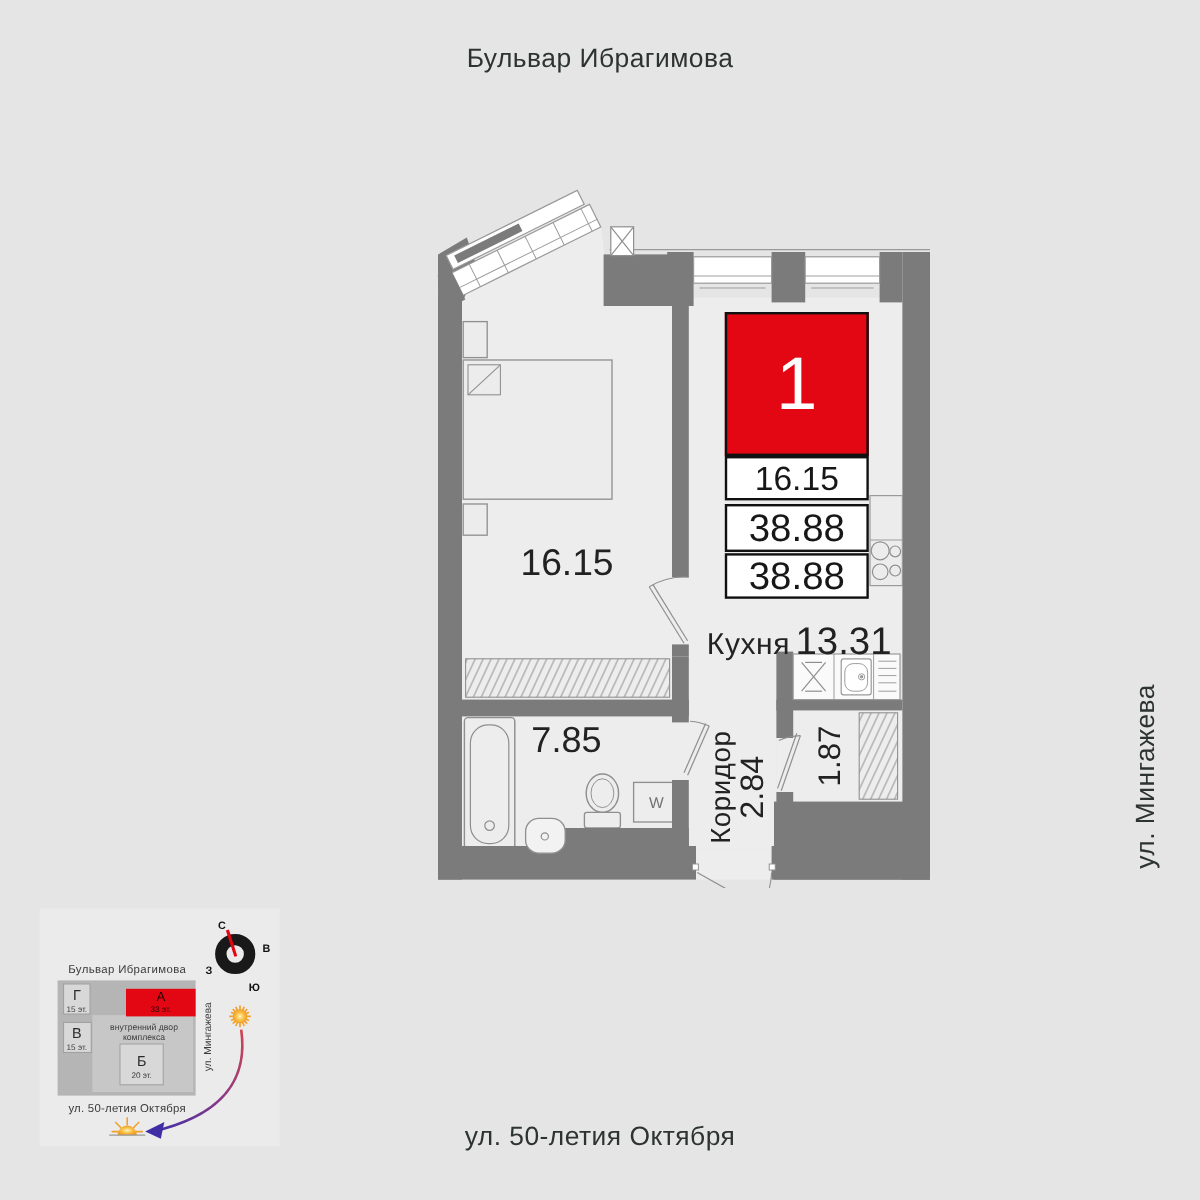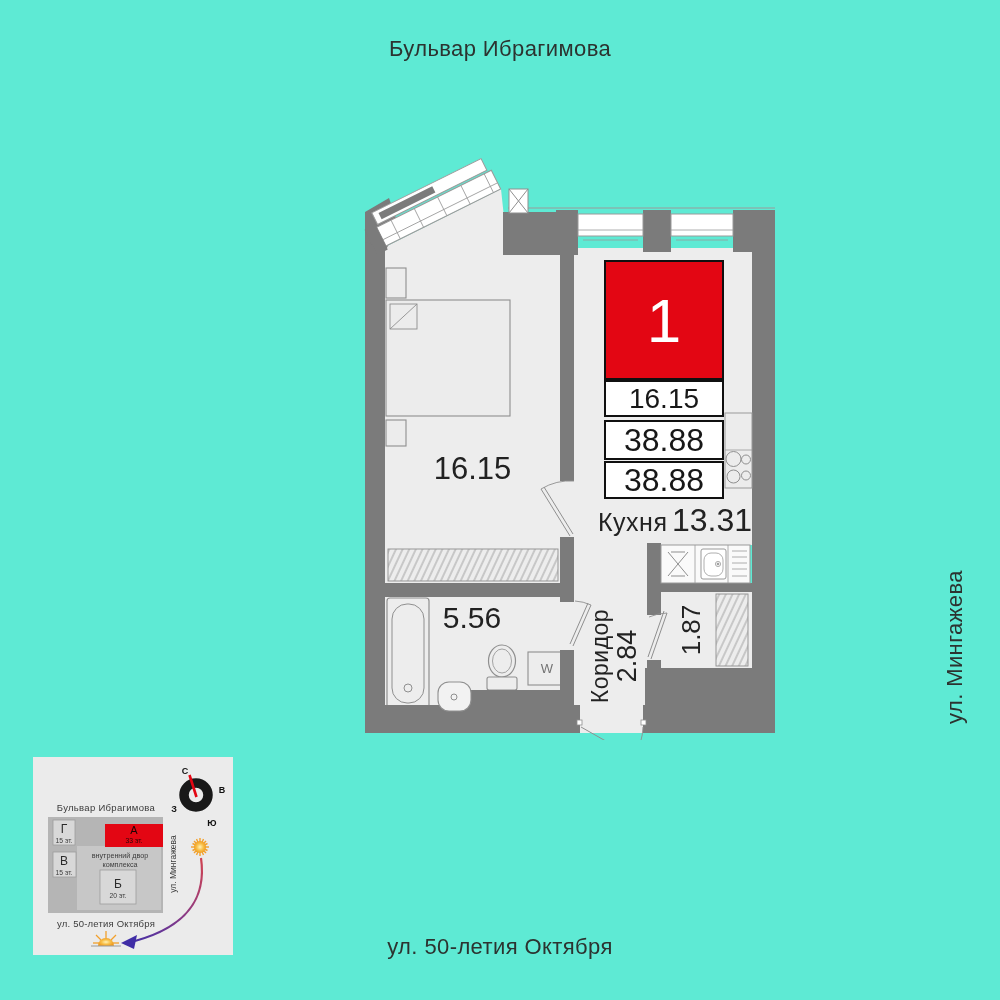--- a/index.html
+++ b/index.html
@@ -1,37 +1,37 @@
 <!DOCTYPE html>
 <html><head>
 <meta charset="utf-8">
 <style>
   html,body{margin:0;padding:0;background:#ffffff;}
-  .canvas{position:relative;width:1000px;height:1000px;background:#5eead4;overflow:hidden;
+  .canvas{position:relative;width:1000px;height:1000px;background:#e5e5e5;overflow:hidden;
           font-family:"Liberation Sans",sans-serif;color:#1f1f1f;}
   .street{position:absolute;font-size:22px;letter-spacing:.4px;color:#2c3330;}
   .street-top{left:0;right:0;top:36px;text-align:center;}
   .street-bottom{left:0;right:0;top:934px;text-align:center;}
   .street-right{left:840px;top:634px;width:230px;height:26px;text-align:center;
                 transform:rotate(-90deg);}
   .plan-svg{position:absolute;left:360px;top:140px;width:420px;height:600px;}
   .unit-badge{position:absolute;left:604px;top:260px;width:120px;height:120px;
               box-sizing:border-box;background:#e30613;border:2px solid #101010;
               display:flex;align-items:center;justify-content:center;}
   .unit-badge span{color:#ffffff;font-size:62px;font-weight:500;}
   .area-row{position:absolute;left:604px;width:120px;box-sizing:border-box;background:#ffffff;
             border:2px solid #101010;text-align:center;color:#171717;}
   .area-row-1{top:380px;height:37px;font-size:28px;line-height:33px;}
   .area-row-2{top:420px;height:40px;font-size:32px;line-height:36px;}
   .area-row-3{top:461px;height:38px;font-size:32px;line-height:34px;}
   .room-label{position:absolute;text-align:center;color:#222222;}
   .bedroom-label{left:375px;top:452px;width:195px;}
   .bedroom-label .rname{font-size:26px;line-height:30px;letter-spacing:.5px;}
   .bedroom-label .rarea{font-size:31px;line-height:34px;}
-  .kitchen-label{left:580px;top:502px;width:172px;white-space:nowrap;text-align:right;}
+  .kitchen-label{left:580px;top:516px;width:172px;white-space:nowrap;}
   .kitchen-label .rname{font-size:25px;letter-spacing:.5px;}
   .kitchen-label .rarea{font-size:32px;}
   .bath-label{left:422px;top:601px;width:100px;font-size:30px;}
   .corridor-label{left:529px;top:627px;width:170px;height:58px;transform:rotate(-90deg);
                   display:flex;flex-direction:column;align-items:center;justify-content:center;}
   .corridor-label .rname{font-size:23px;line-height:26px;letter-spacing:.5px;}
   .corridor-label .rarea{font-size:27px;line-height:29px;}
   .storage-label{left:648px;top:616px;width:86px;height:28px;transform:rotate(-90deg);
                  font-size:26px;line-height:28px;}
   .washer-label{position:absolute;left:528px;top:652px;width:38px;height:33px;display:flex;
@@ -204,21 +204,21 @@
   <div class="area-row area-row-2">38.88</div>
   <div class="area-row area-row-3">38.88</div>
 
   <div class="room-label bedroom-label">
     <div class="rarea">16.15</div>
   </div>
   <div class="room-label kitchen-label">
     <span class="rname">Кухня</span>
     <span class="rarea">13.31</span>
   </div>
-  <div class="room-label bath-label">5.56</div>
+  <div class="room-label bath-label">7.85</div>
   <div class="room-label corridor-label">
     <div class="rname">Коридор</div>
     <div class="rarea">2.84</div>
   </div>
   <div class="room-label storage-label">1.87</div>
   <div class="washer-label">W</div>
 
   <div class="minimap">
     <svg width="200" height="198" viewBox="0 0 200 198" font-family="Liberation Sans, sans-serif">
       <defs>

